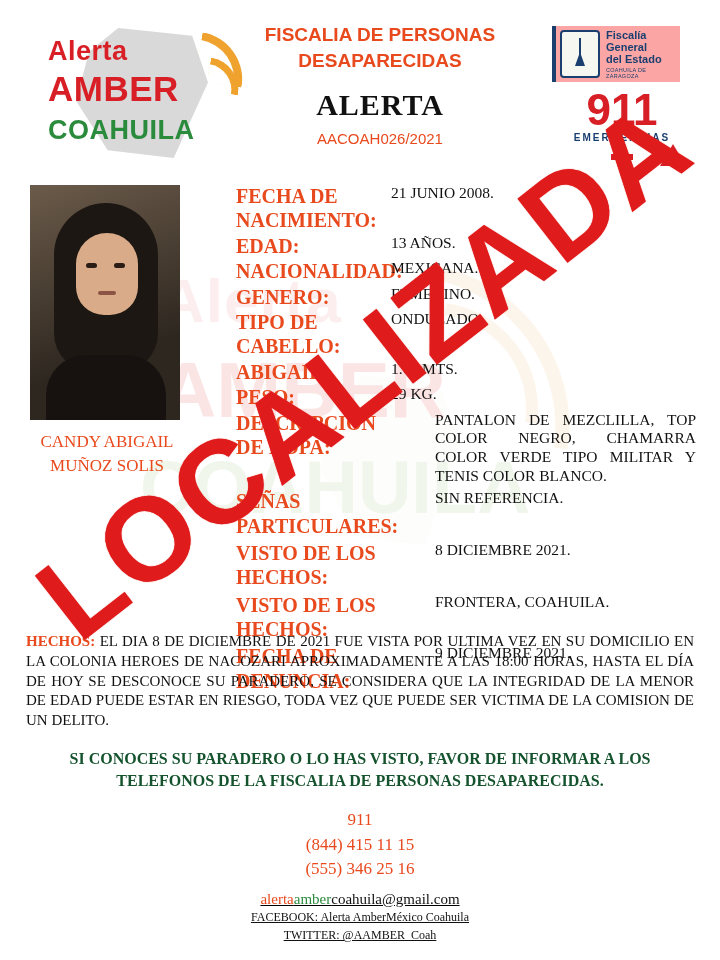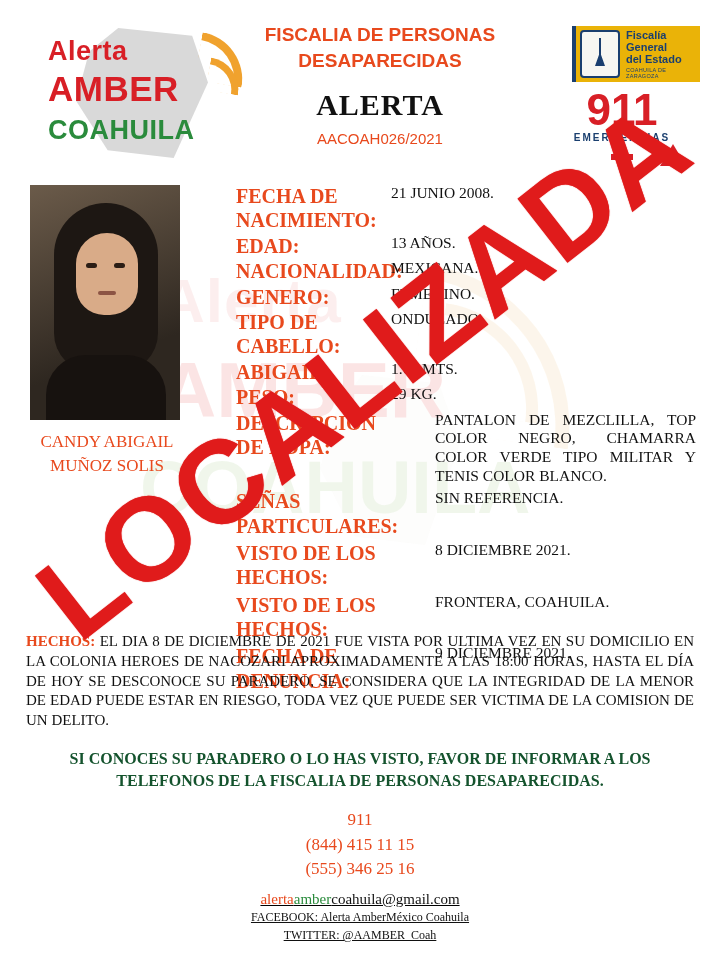--- a/index.html
+++ b/index.html
@@ -108,22 +108,22 @@
   }
   .hdr-folio{
     position:absolute;left:230px;top:130px;width:300px;
     text-align:center;z-index:3;
     font-family:"Liberation Sans", sans-serif;
     color:#e8491d;font-size:15px;
   }
 
   
   .seal{
-    position:absolute;right:20px;top:26px;width:120px;height:56px;z-index:3;
-    background:#eab308;border-left:4px solid #1a3f6f;
+    position:absolute;right:40px;top:26px;width:120px;height:56px;z-index:3;
+    background:#fca5a5;border-left:4px solid #1a3f6f;
     display:flex;align-items:center;gap:6px;padding-left:4px;
   }
   .seal .emblem{
     width:36px;height:44px;border:2px solid #1a3f6f;border-radius:4px;
     background:#f7f7f2;position:relative;flex:0 0 auto;
   }
   .seal .emblem:after{
     content:"";position:absolute;left:50%;top:6px;transform:translateX(-50%);
     width:10px;height:28px;background:#1a3f6f;
     clip-path:polygon(40% 0,60% 0,60% 60%,100% 100%,0 100%,40% 60%);

